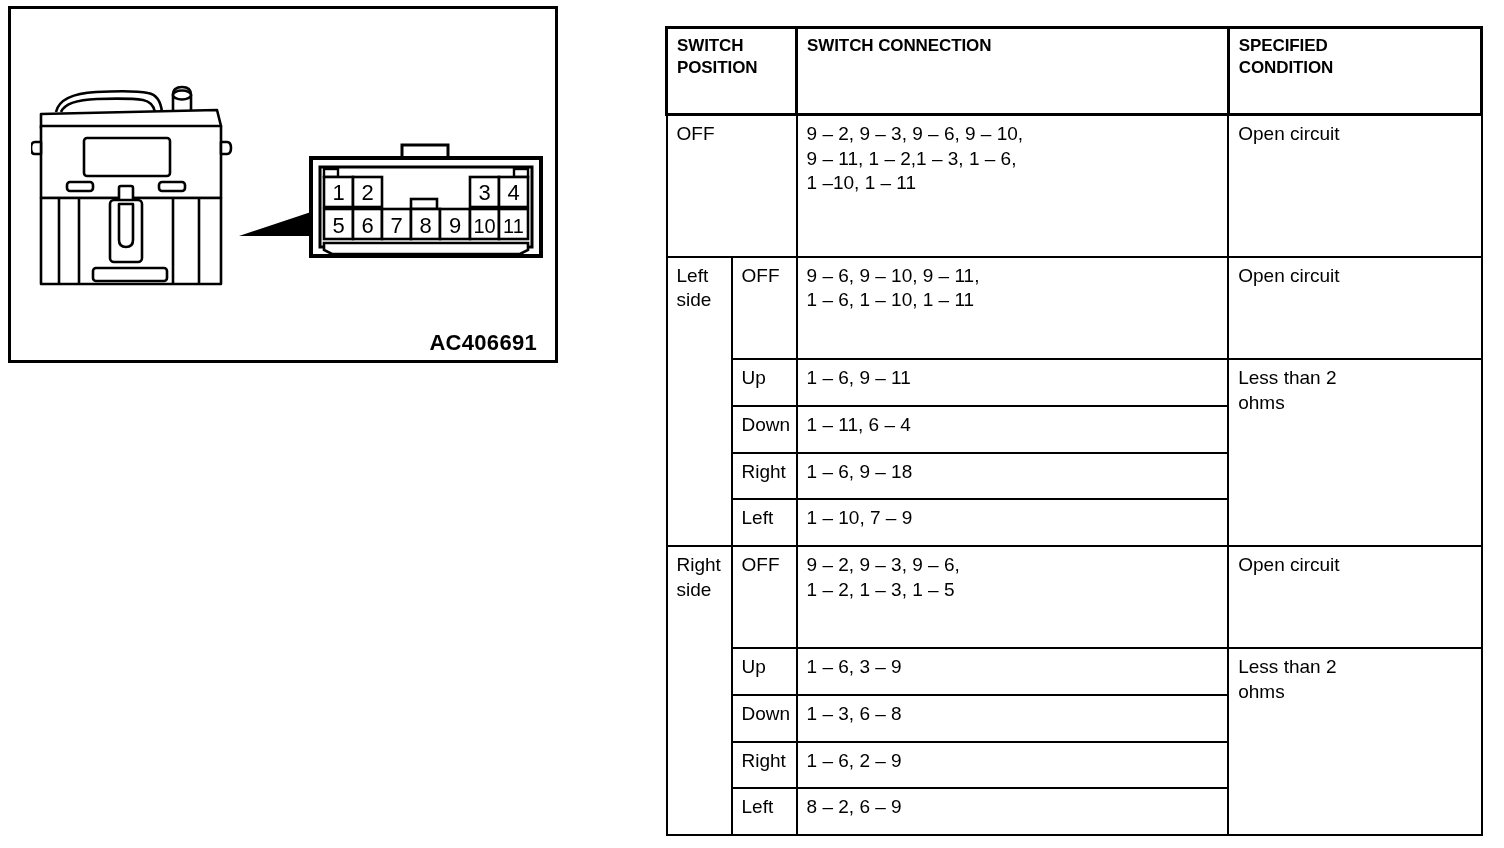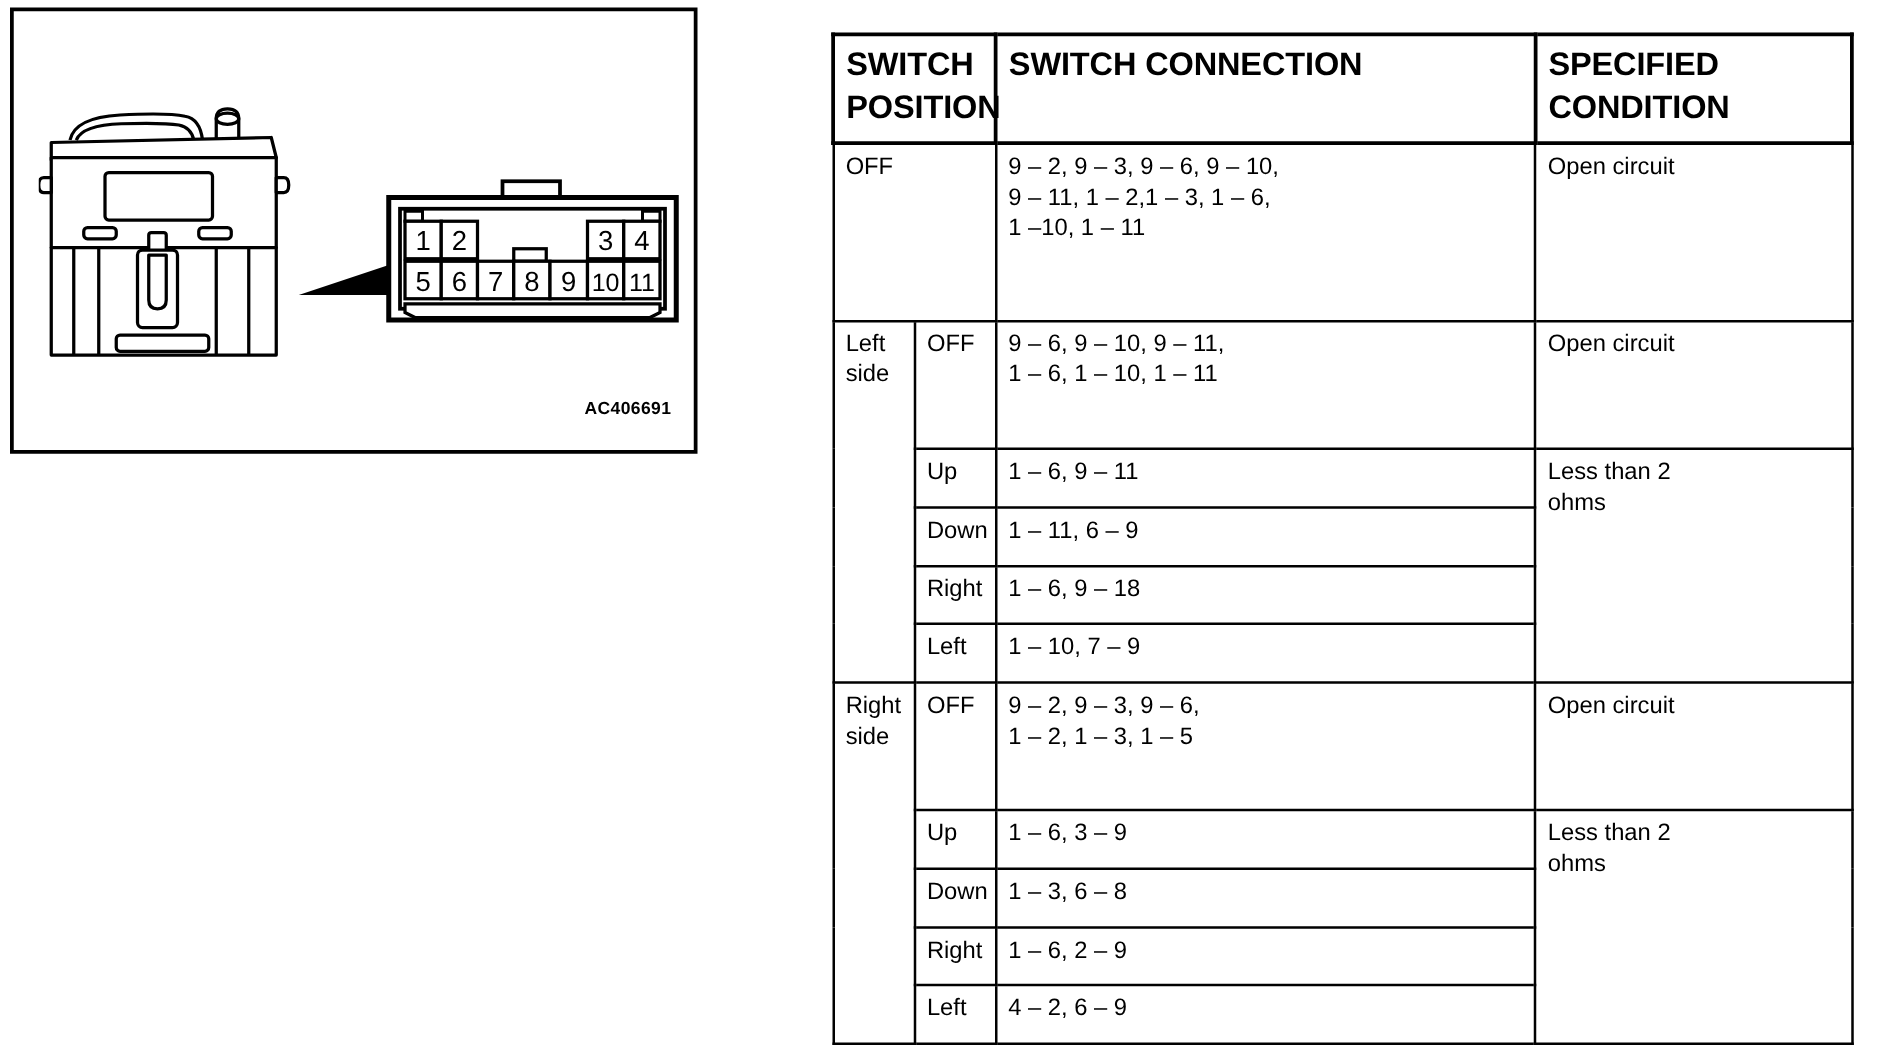--- a/index.html
+++ b/index.html
@@ -46,22 +46,22 @@
     position: absolute;
     left: 224px;
     top: 193px;
     width: 96px;
     height: 46px;
   }
 
   #figure-code {
     position: absolute;
     right: 18px;
-    bottom: 26px;
-    font-size: 14px;
+    bottom: 4px;
+    font-size: 22px;
     font-weight: bold;
     letter-spacing: 0.3px;
     font-family: "Liberation Sans", sans-serif;
   }
 
   
   #spec-table {
     position: absolute;
     left: 665px;
     top: 26px;
@@ -77,21 +77,21 @@
     padding: 6px 9px 4px 9px;
     font-size: 19px;
     line-height: 1.30;
     font-weight: normal;
     text-align: left;
     box-sizing: border-box;
     white-space: pre-line;
   }
   #spec-table thead th {
     font-weight: bold;
-    font-size: 26px;
+    font-size: 17px;
     letter-spacing: -0.1px;
   }
   #spec-table .outer-frame {
     border-width: 3px;
   }
   .col-a { width: 113px; }
   .col-b { width: 110px; }
   .col-c { width: 375px; }
   .col-d { width: 220px; }
   .thead-row th { height: 87px; }
@@ -228,21 +228,21 @@
 
     <tr class="r-sub">
       <td class="col-b">Up</td>
       <td class="col-c">1 – 6, 9 – 11</td>
       <td class="col-d" rowspan="4">Less than 2
 ohms</td>
     </tr>
 
     <tr class="r-sub">
       <td class="col-b">Down</td>
-      <td class="col-c">1 – 11, 6 – 9</td>
+      <td class="col-c">1 – 11, 6 – 4</td>
     </tr>
 
     <tr class="r-sub">
       <td class="col-b">Right</td>
       <td class="col-c">1 – 6, 9 – 18</td>
     </tr>
 
     <tr class="r-sub">
       <td class="col-b">Left</td>
       <td class="col-c">1 – 10, 7 – 9</td>
@@ -269,17 +269,17 @@
       <td class="col-c">1 – 3, 6 – 8</td>
     </tr>
 
     <tr class="r-sub">
       <td class="col-b">Right</td>
       <td class="col-c">1 – 6, 2 – 9</td>
     </tr>
 
     <tr class="r-sub">
       <td class="col-b">Left</td>
-      <td class="col-c">4 – 2, 6 – 9</td>
+      <td class="col-c">8 – 2, 6 – 9</td>
     </tr>
 
   </tbody>
 </table>
 
 </body></html>

